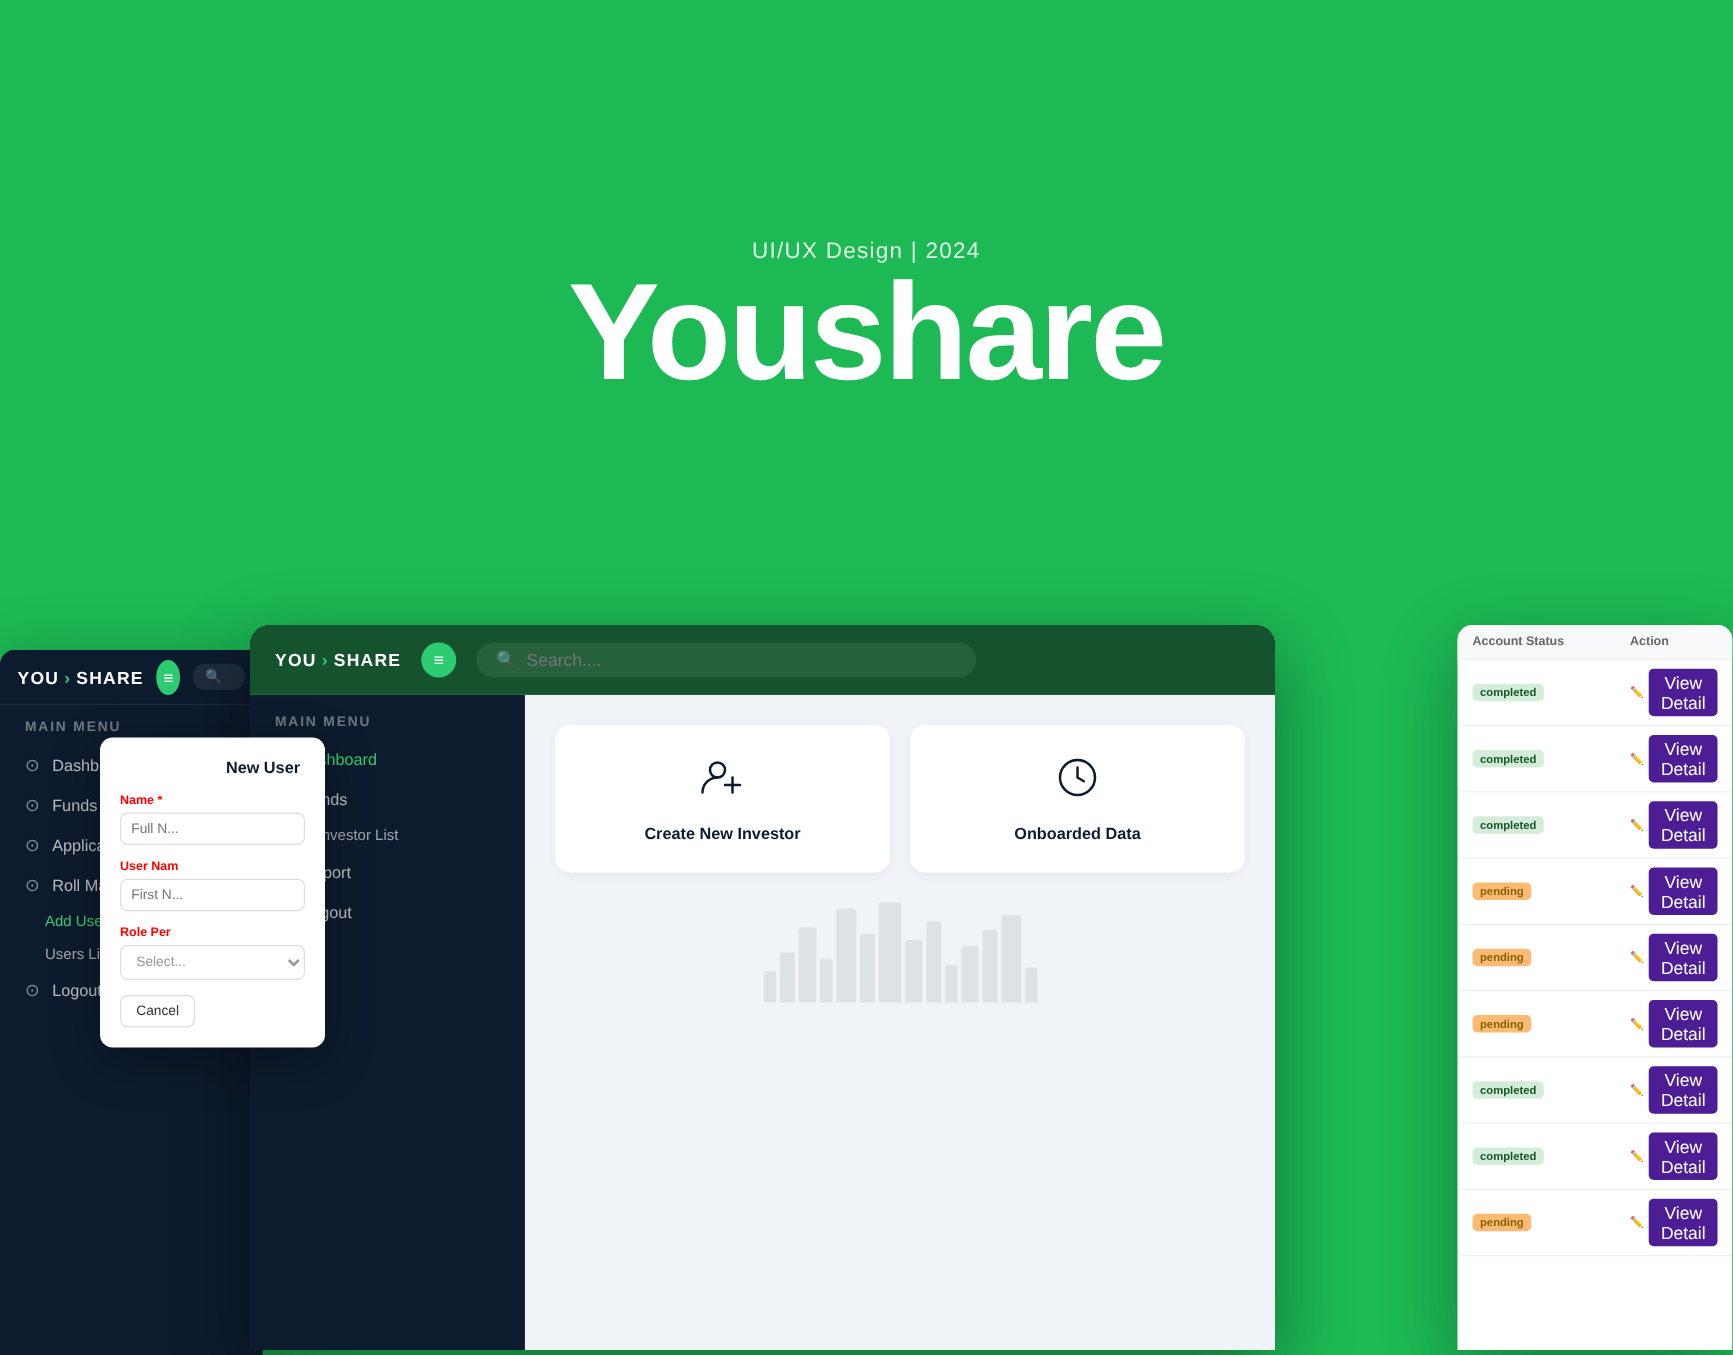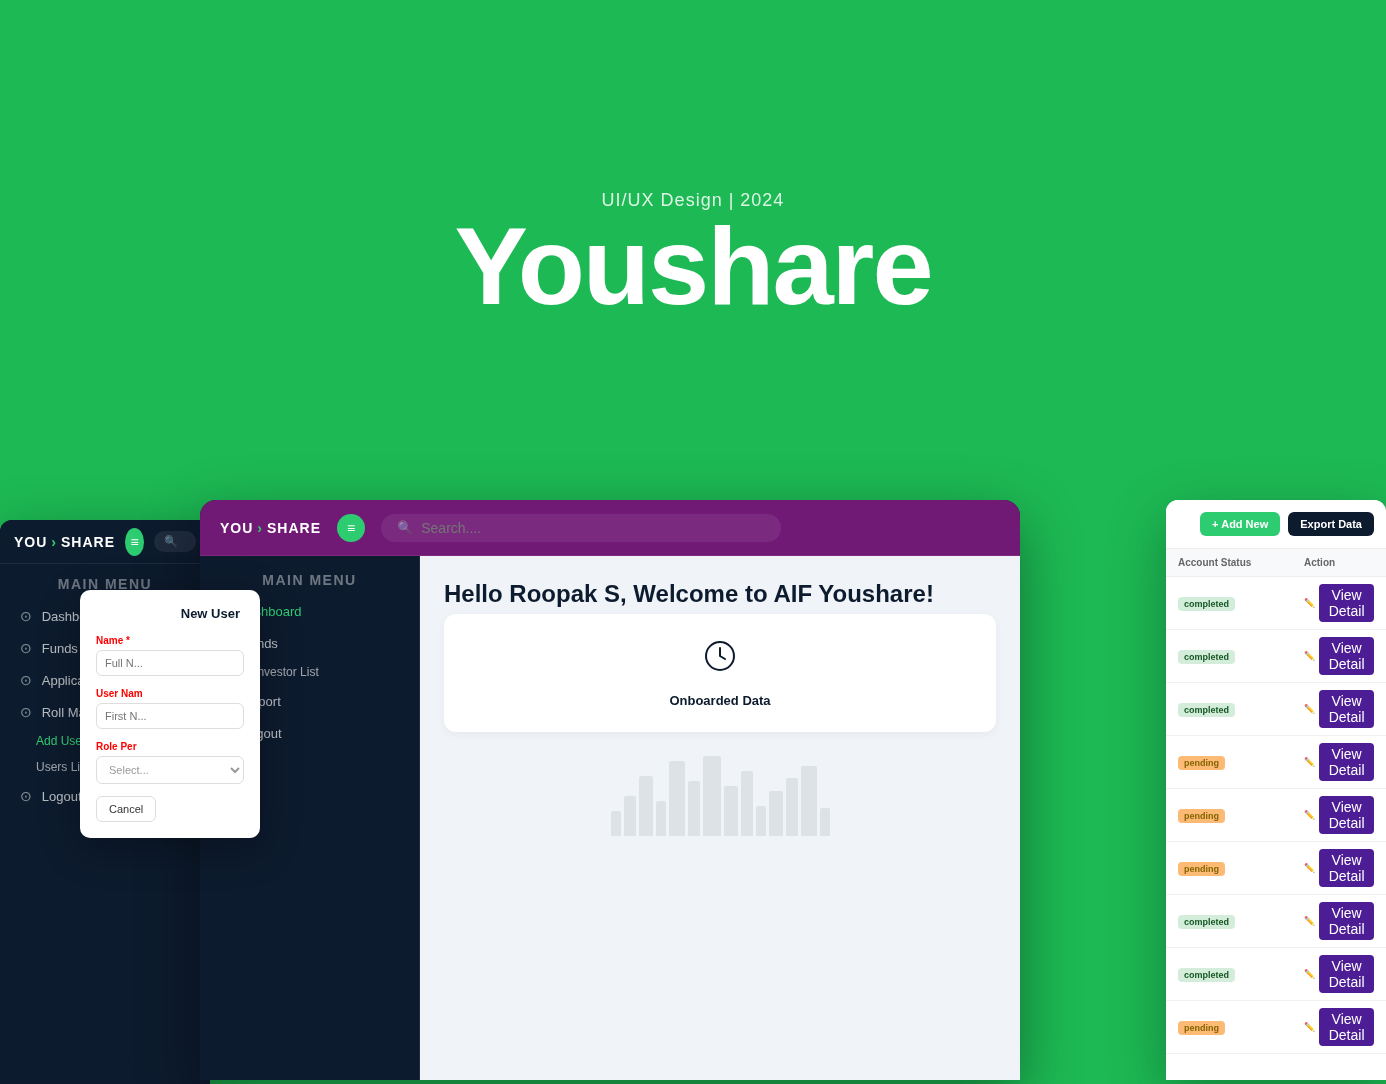--- a/index.html
+++ b/index.html
@@ -57,21 +57,21 @@
       width: 820px;
       height: 580px;
       position: absolute;
       left: 200px;
       top: 10px;
       overflow: hidden;
       box-shadow: 0 20px 60px rgba(0,0,0,0.4);
     }
 
     .main-topbar {
-      background: #701a75;
+      background: #14532d;
       height: 56px;
       display: flex;
       align-items: center;
       padding: 0 20px;
       gap: 16px;
       border-bottom: 1px solid rgba(255,255,255,0.08);
     }
 
     .logo-text {
       color: #ffffff;
@@ -127,27 +127,26 @@
 
     .main-sidebar {
       width: 220px;
       background: #0d1b2e;
       border-right: 1px solid rgba(255,255,255,0.08);
       padding: 16px 0;
     }
 
     .sidebar-section-label {
       color: rgba(255,255,255,0.4);
-      font-size: 14px;
+      font-size: 11px;
       font-weight: 700;
       letter-spacing: 1.5px;
-      padding: 0 36px;
+      padding: 0 20px;
       margin-bottom: 8px;
       text-transform: uppercase;
-      text-align: center;
     }
 
     .sidebar-item {
       display: flex;
       align-items: center;
       padding: 8px 20px;
       cursor: pointer;
       color: rgba(255,255,255,0.7);
       font-size: 13px;
       gap: 10px;
@@ -566,23 +565,33 @@
           <span class="icon">⊙</span>
           <span>Report</span>
         </div>
         <div class="sidebar-item">
           <span class="icon">⊙</span>
           <span>Logout</span>
         </div>
       </div>
 
       <div class="main-body">
-        <h2 class="welcome-heading">Hello Roopak S, Welcome to AIF Youshare!</h2>
 
         <div class="action-cards">
+          <div class="action-card">
+            <span class="icon" style="font-size:28px; color:#0d1b2e;">
+              <svg width="36" height="36" viewBox="0 0 36 36" fill="none">
+                <circle cx="14" cy="12" r="6" stroke="#0d1b2e" stroke-width="2" fill="none"></circle>
+                <path d="M2 30c0-6.627 5.373-12 12-12" stroke="#0d1b2e" stroke-width="2" fill="none" stroke-linecap="round"></path>
+                <line x1="26" y1="18" x2="26" y2="30" stroke="#0d1b2e" stroke-width="2" stroke-linecap="round"></line>
+                <line x1="20" y1="24" x2="32" y2="24" stroke="#0d1b2e" stroke-width="2" stroke-linecap="round"></line>
+              </svg>
+            </span>
+            <span class="label">Create New Investor</span>
+          </div>
           <div class="action-card">
             <span class="icon" style="font-size:28px; color:#0d1b2e;">
               <svg width="36" height="36" viewBox="0 0 36 36" fill="none">
                 <circle cx="18" cy="18" r="14" stroke="#0d1b2e" stroke-width="2" fill="none"></circle>
                 <path d="M18 10v8l5 3" stroke="#0d1b2e" stroke-width="2" stroke-linecap="round" stroke-linejoin="round"></path>
               </svg>
             </span>
             <span class="label">Onboarded Data</span>
           </div>
         </div>
@@ -601,24 +610,20 @@
           <div style="background:#0d1b2e; width:14px; height:45px; border-radius:2px 2px 0 0;"></div>
           <div style="background:#0d1b2e; width:12px; height:58px; border-radius:2px 2px 0 0;"></div>
           <div style="background:#0d1b2e; width:16px; height:70px; border-radius:2px 2px 0 0;"></div>
           <div style="background:#0d1b2e; width:10px; height:28px; border-radius:2px 2px 0 0;"></div>
         </div>
       </div>
     </div>
   </div>
 
   <div class="right-panel">
-    <div class="right-panel-header">
-      <button class="btn-add">+ Add New</button>
-      <button class="btn-export">Export Data</button>
-    </div>
 
     <div class="table-header">
       <span style="flex:1;">Account Status</span>
       <span style="width:70px;">Action</span>
     </div>
 
     <div id="table-rows-container">
     <div class="table-row">
       <span style="flex:1;">
         <span class="status-badge status-completed">completed</span>

